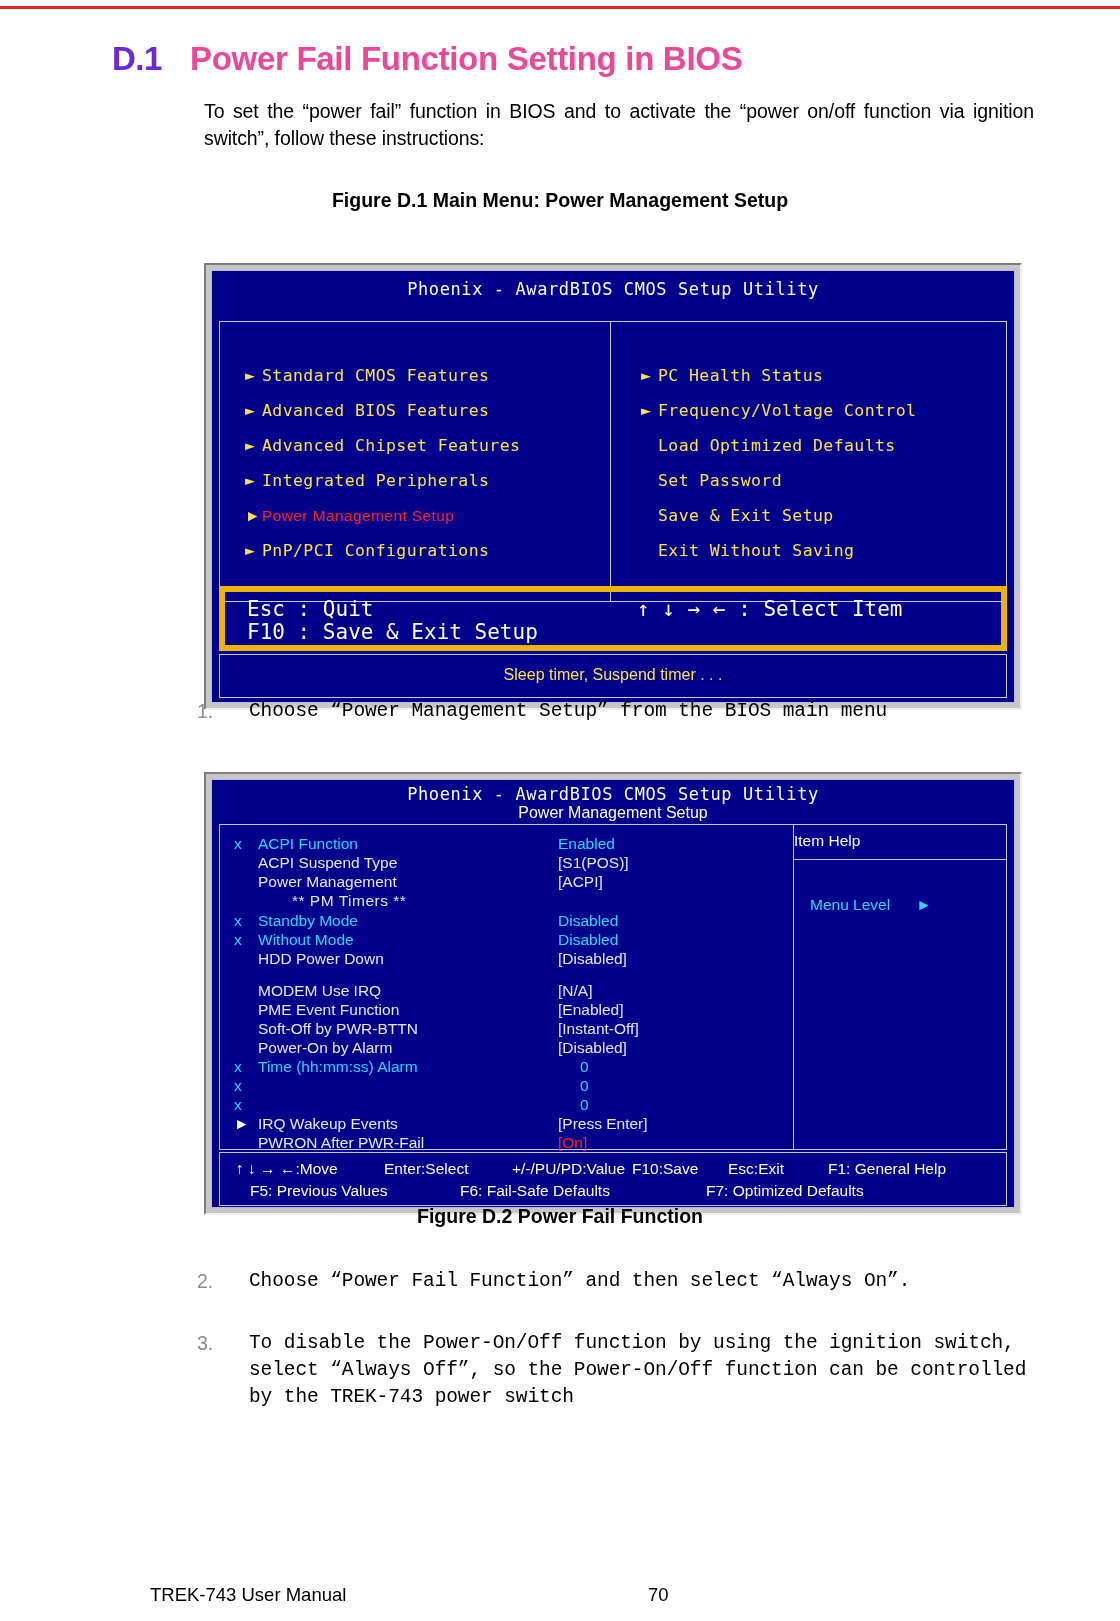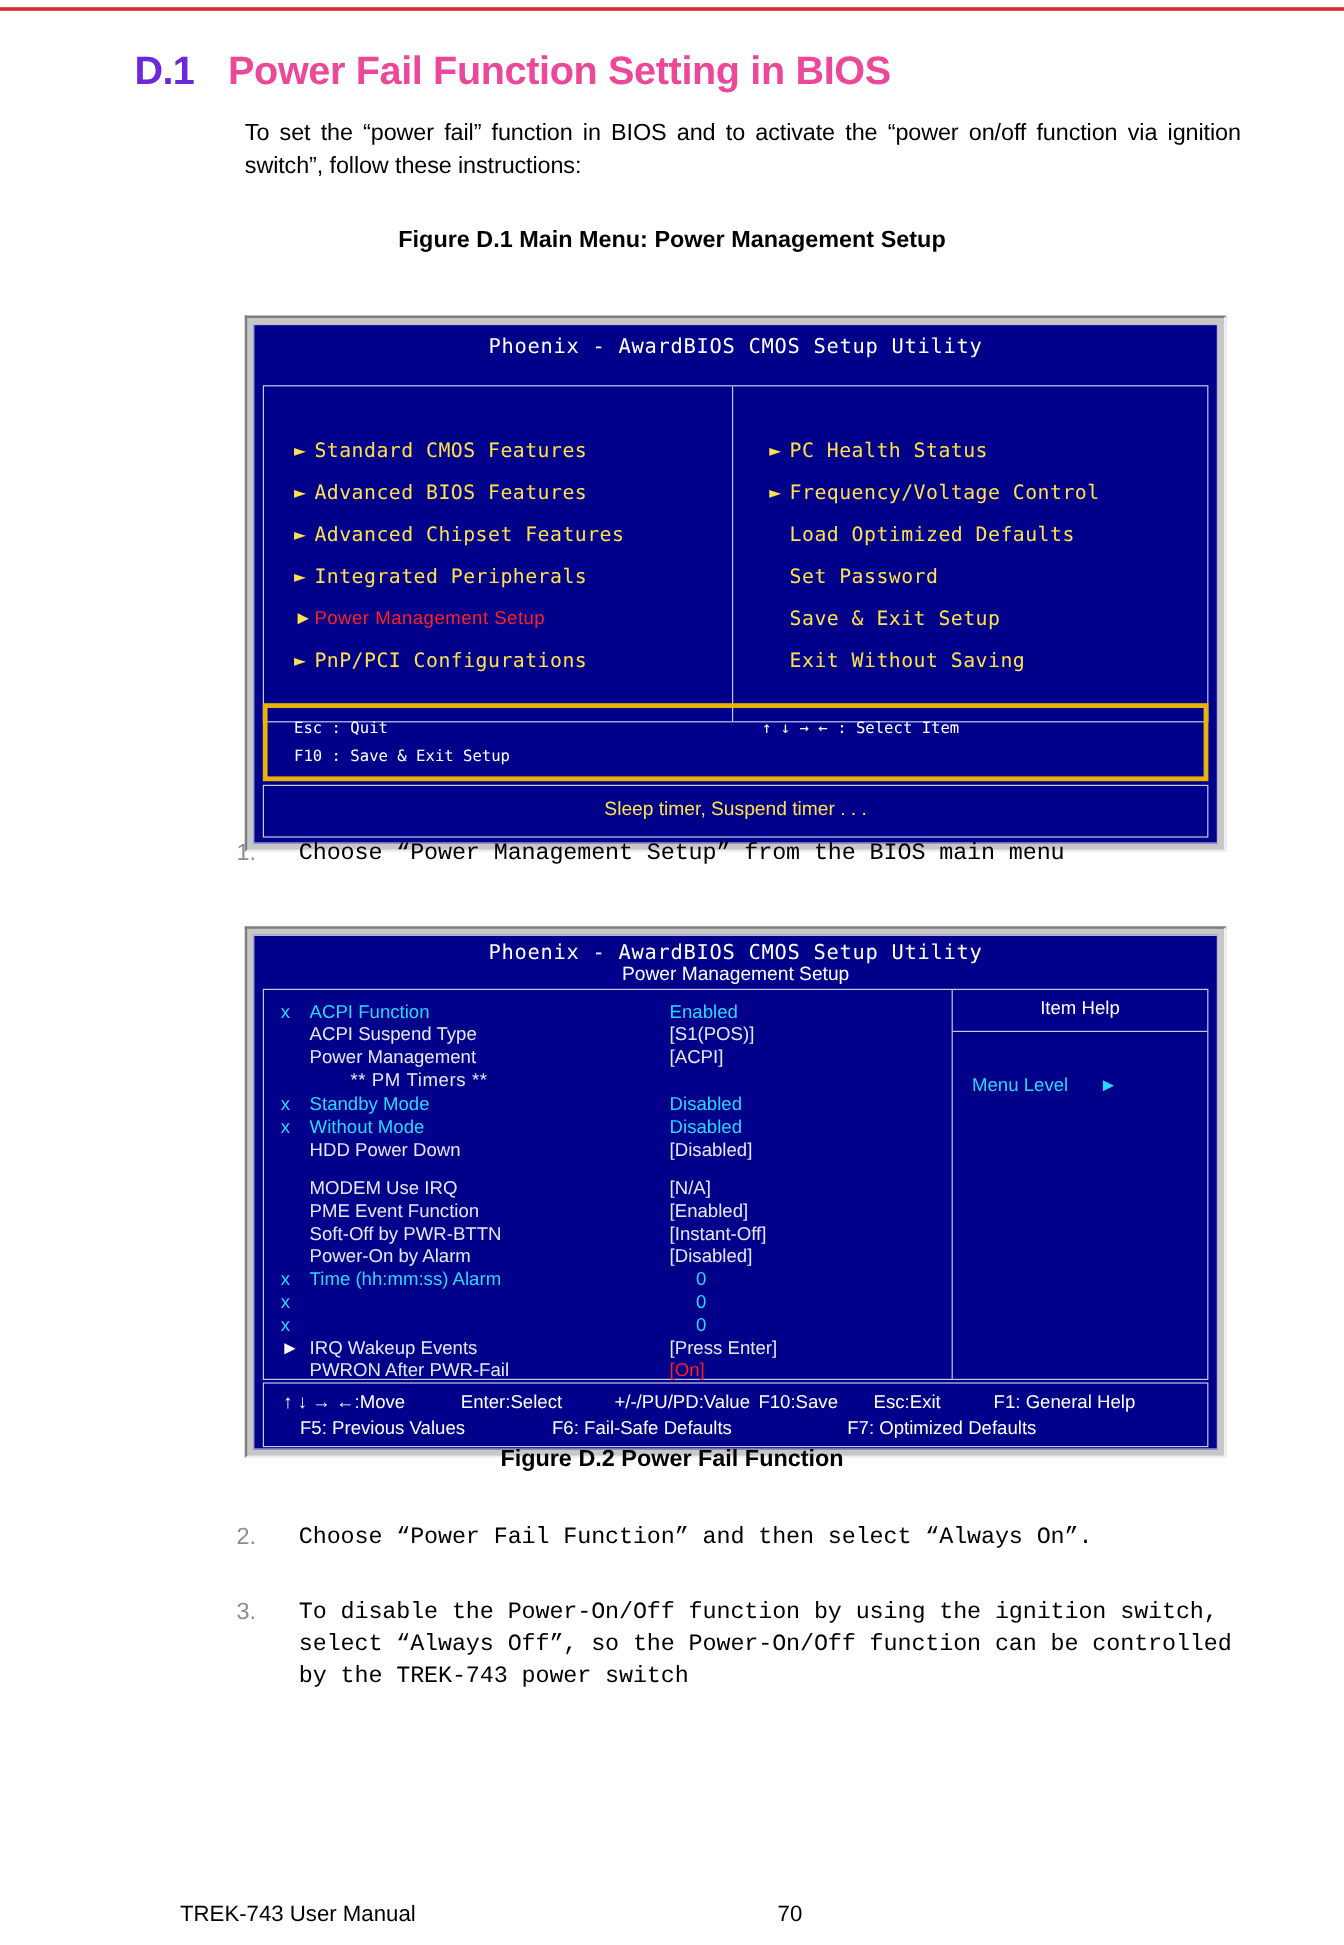--- a/index.html
+++ b/index.html
@@ -165,24 +165,24 @@
     font-family: "Liberation Sans", sans-serif;
     font-size: 15.5px;
   }
 
   .mm-keys {
     position: absolute;
     top: 315px;
     left: 7px;
     right: 7px;
     height: 65px;
-    border: 4px solid #eab308;
+    border: 6px solid #eab308;
     box-sizing: border-box;
     color: #ffffff;
-    font-size: 13px;
+    font-size: 21px;
     padding: 6px 0 0 22px;
   }
   .mm-keys-row { display: flex; line-height: 23px; white-space: nowrap; }
   .mm-keys-left { width: 390px; }
   .mm-hint {
     position: absolute;
     top: 383px;
     left: 7px;
     right: 7px;
     height: 44px;
@@ -237,21 +237,21 @@
 
   .pm-right {
     flex: 1;
     box-sizing: border-box;
   }
   .pm-help-title {
     height: 34px;
     border-bottom: 1px solid #c8c8e8;
     color: #ffffff;
     font-size: 15.5px;
-    text-align: center;
+    text-align: left;
     line-height: 32px;
     font-weight: normal;
   }
   .pm-menu-level {
     color: #2ad7ff;
     font-size: 15.5px;
     padding: 36px 0 0 16px;
     white-space: nowrap;
   }
   .pm-menu-level .arrow { color: #2ad7ff; padding-left: 26px; }

